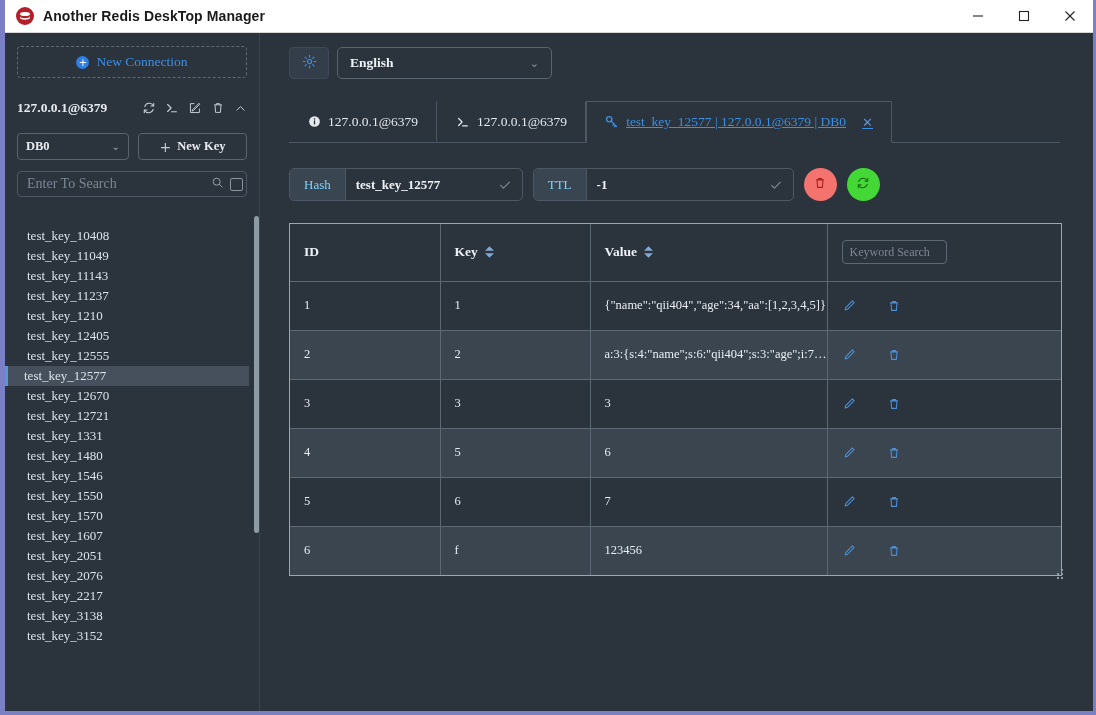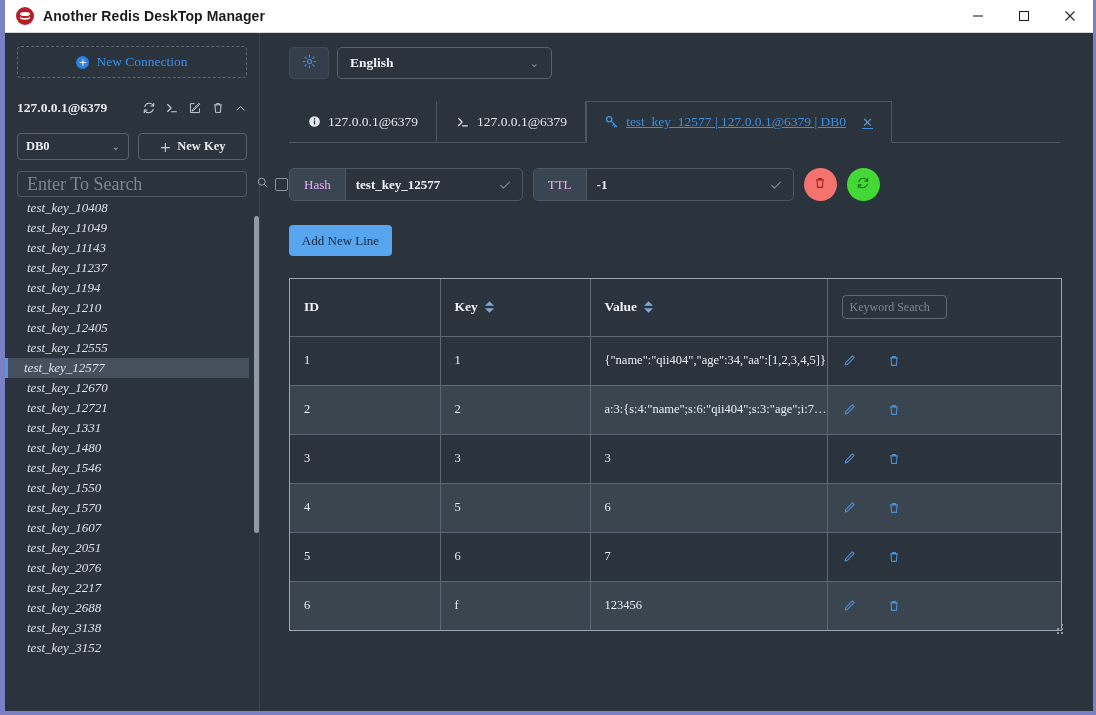--- a/index.html
+++ b/index.html
@@ -111,34 +111,33 @@
     font-family: "DejaVu Sans", sans-serif; }
   .search-row { margin: 11px 12px 0 12px; }
   .search-box {
     height: 26px;
     border: 1px solid #4d5864; border-radius: 4px;
     display: flex; align-items: center; padding: 0 6px 0 9px;
     gap: 6px;
   }
   .search-box input {
     flex: 1; background: transparent; border: 0; outline: none;
-    color: #c8d0d9; font-size: 18px;
+    color: #c8d0d9; font-size: 14px;
     font-family: "Liberation Serif", serif;
   }
   .search-box input::placeholder { color: #7d8794; }
   .sq-check {
     width: 13px; height: 13px; border: 1px solid #8a939d; border-radius: 2px;
     cursor: pointer; flex: 0 0 auto;
   }
   .key-list {
-    margin-top: 1px;
+    margin-top: 29px;
     flex: 1;
     overflow: hidden;
     position: relative;
-    font-style: italic;
   }
   .key-item {
     height: 20px;
     line-height: 20px;
     padding-left: 19px;
     color: #dbe2e9; font-size: 13px;
     cursor: pointer;
     border-left: 3px solid transparent;
     white-space: nowrap;
   }
@@ -207,21 +206,21 @@
   .tab .tab-close { margin-left: 9px; color: #5c91cf; font-size: 13px;
     font-family: "DejaVu Sans", sans-serif; }
 
   .keybar { display: flex; align-items: center; gap: 10px; margin-top: 25px; }
   .input-group {
     display: flex; align-items: stretch;
     border: 1px solid #4e5864; border-radius: 5px;
     height: 33px; overflow: hidden;
   }
   .ig-label {
-    background: #3a4552; color: #f0abfc;
+    background: #3a4552; color: #7dd3fc;
     display: flex; align-items: center; padding: 0 14px;
     font-size: 13px; border-right: 1px solid #4e5864;
   }
   .ig-field {
     display: flex; align-items: center; padding: 0 10px;
     min-width: 0;
   }
   .ig-field input {
     background: transparent; border: 0; outline: none;
     color: #eef2f6; font-size: 13px; font-weight: bold;
@@ -400,37 +399,35 @@
           </span>
           <span class="sq-check"></span>
         </div>
       </div>
 
       <div class="key-list">
           <div class="key-item">test_key_10408</div>
           <div class="key-item">test_key_11049</div>
           <div class="key-item">test_key_11143</div>
           <div class="key-item">test_key_11237</div>
-          <div class="key-item">test_key_1194</div>
           <div class="key-item">test_key_1210</div>
           <div class="key-item">test_key_12405</div>
           <div class="key-item">test_key_12555</div>
           <div class="key-item selected">test_key_12577</div>
           <div class="key-item">test_key_12670</div>
           <div class="key-item">test_key_12721</div>
           <div class="key-item">test_key_1331</div>
           <div class="key-item">test_key_1480</div>
           <div class="key-item">test_key_1546</div>
           <div class="key-item">test_key_1550</div>
           <div class="key-item">test_key_1570</div>
           <div class="key-item">test_key_1607</div>
           <div class="key-item">test_key_2051</div>
           <div class="key-item">test_key_2076</div>
           <div class="key-item">test_key_2217</div>
-          <div class="key-item">test_key_2688</div>
           <div class="key-item">test_key_3138</div>
           <div class="key-item">test_key_3152</div>
         </div>
 
       <div class="sb-scroll"></div>
       <div class="splitter">
           <i></i>
           <i></i>
           <i></i>
         </div>
@@ -520,23 +517,20 @@
             <svg width="14" height="14" viewBox="0 0 16 16">
                 <path d="M13 5.5A5.3 5.3 0 0 0 3.2 6.4" fill="none" stroke="#1c6b14" stroke-width="1.3" stroke-linecap="round"></path>
                 <path d="M3 10.5A5.3 5.3 0 0 0 12.8 9.6" fill="none" stroke="#1c6b14" stroke-width="1.3" stroke-linecap="round"></path>
                 <path d="M13.4 2.6V5.8H10.2" fill="none" stroke="#1c6b14" stroke-width="1.3" stroke-linecap="round" stroke-linejoin="round"></path>
                 <path d="M2.6 13.4V10.2H5.8" fill="none" stroke="#1c6b14" stroke-width="1.3" stroke-linecap="round" stroke-linejoin="round"></path>
               </svg>
           </span>
         </div>
       </div>
 
-      <div class="add-line">
-        <span>Add New Line</span>
-      </div>
 
       <div class="table-wrap">
         <table>
           <colgroup>
             <col style="width:150px">
             <col style="width:150px">
             <col style="width:237px">
             <col>
           </colgroup>
           <thead>

